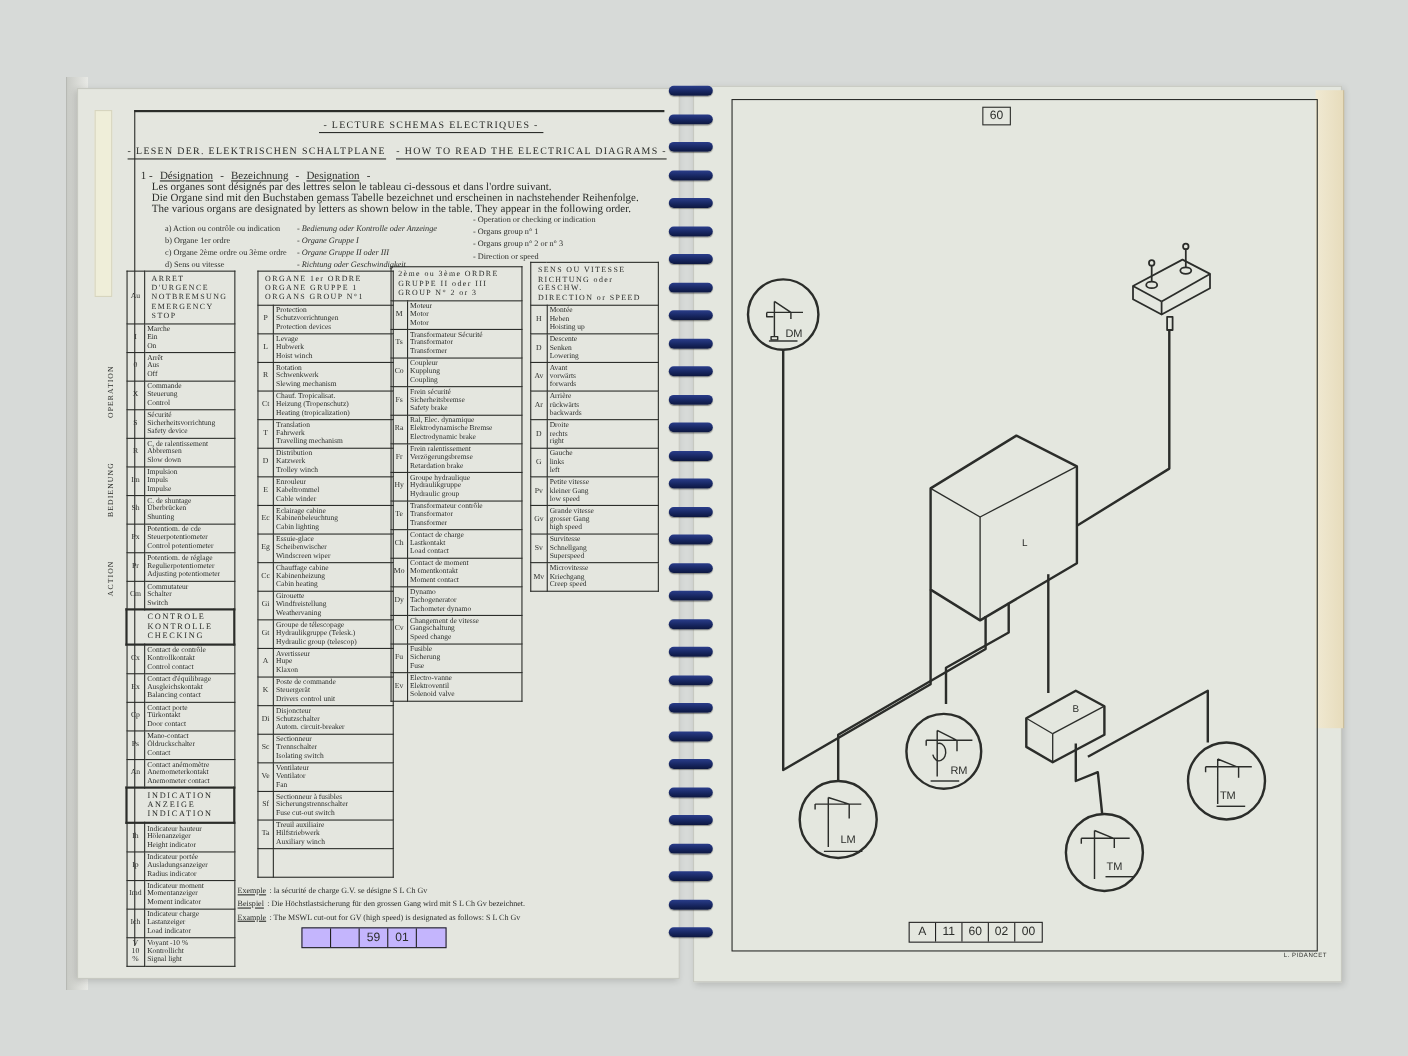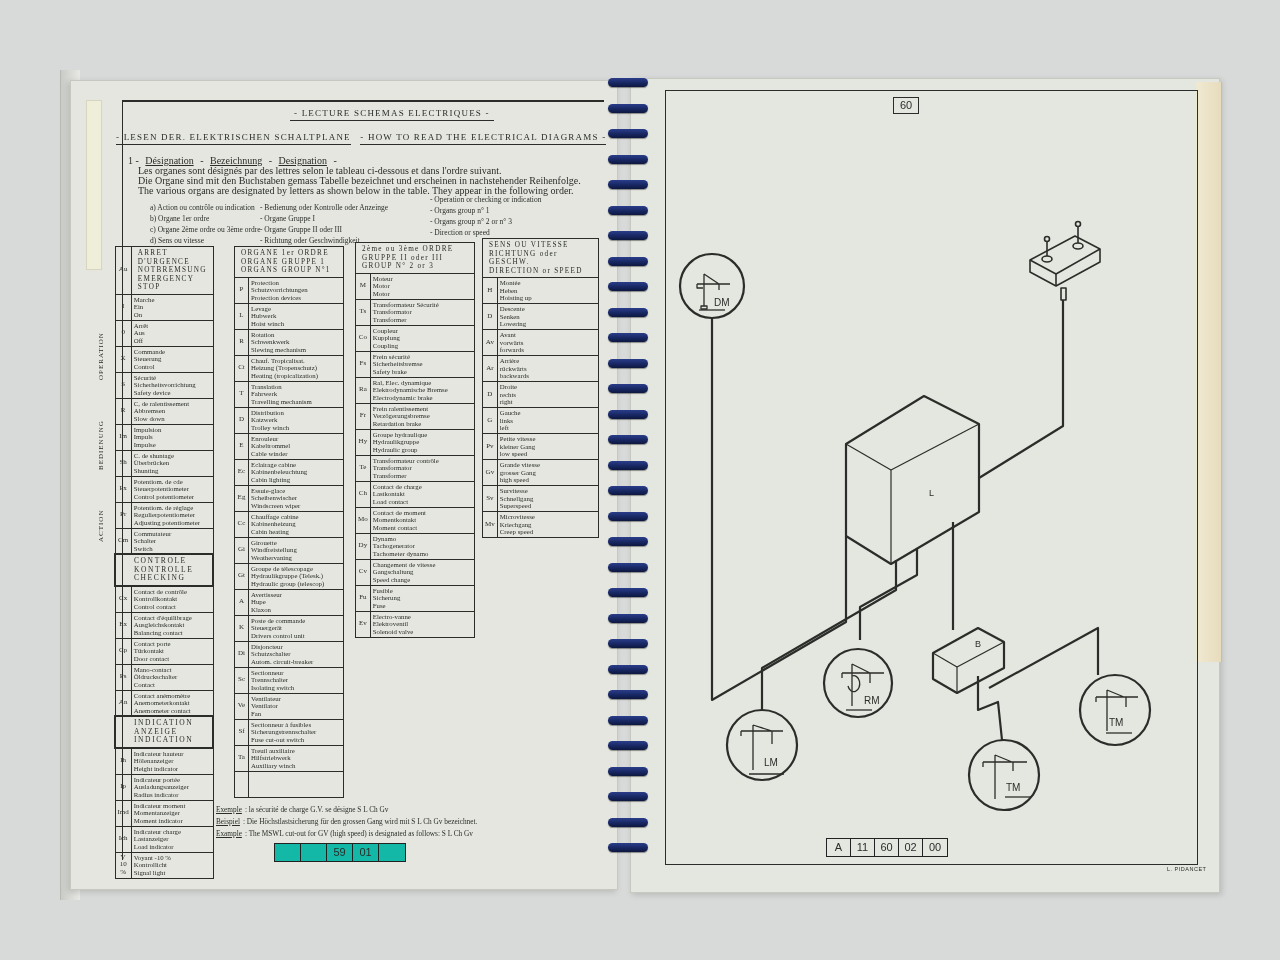--- a/index.html
+++ b/index.html
@@ -32,21 +32,21 @@
 
   table.gtab { position: absolute; border-collapse: collapse; font-size: 6.8px; line-height: 7.6px; }
   table.gtab td { border: 1px solid #2b2d2a; vertical-align: middle; padding: 1px 2px; }
   table.gtab td.code { width: 14px; text-align: center; font-size: 7px; }
   table.gtab td.head { text-align: left; letter-spacing: 1.3px; font-size: 7.2px; line-height: 8.5px; padding: 2px 6px; }
   table.gtab td.sec { letter-spacing: 1.6px; font-size: 7.5px; line-height: 8.5px; padding: 2px 18px; }
   table.gtab tr { height: 26px; }
 
   .examples { position: absolute; left: 216px; top: 804px; font-size: 7.3px; line-height: 12px; font-family: Liberation Serif, serif; }
   .examples u { margin-right: 3px; }
-  .page-num-box { position: absolute; left: 274px; top: 843px; display: flex; border: 1.5px solid #222; background: #14b8a6; }
+  .page-num-box { position: absolute; left: 274px; top: 843px; display: flex; border: 1.5px solid #222; background: #c4b5fd; }
   .page-num-box div { width: 26px; height: 17px; border-right: 1.5px solid #222; font-family: "Liberation Sans", sans-serif; font-size: 11px; text-align: center; line-height: 17px; }
   .page-num-box div:last-child { border-right: none; }
 
   
   .rp-frame { position: absolute; left: 665px; top: 90px; width: 533px; height: 775px; border: 1.5px solid #2b2d2a; }
   .rp-num { position: absolute; left: 893px; top: 97px; width: 26px; height: 17px; border: 1.5px solid #2b2d2a; font-family: "Liberation Sans", sans-serif; font-size: 11px; text-align: center; line-height: 15px; }
   .diagram { position: absolute; left: 0; top: 0; }
   .ref-box { position: absolute; left: 826px; top: 838px; display: flex; border: 1.5px solid #222; }
   .ref-box div { height: 17px; border-right: 1.5px solid #222; font-family: "Liberation Sans", sans-serif; font-size: 11px; text-align: center; line-height: 17px; padding: 0 4px; min-width: 24px; }
   .ref-box div:last-child { border-right: none; }
@@ -80,21 +80,21 @@
   <div class="para">The various organs are designated by letters as shown below in the table. They appear in the following order.</div>
 </div>
 
 <div class="legend">
   <div class="col" style="left:0;margin-left:36px;">
     <div>a) Action ou contrôle ou indication</div>
     <div>b) Organe 1er ordre</div>
     <div>c) Organe 2ème ordre ou 3ème ordre</div>
     <div>d) Sens ou vitesse</div>
   </div>
-  <div class="col" style="left:146px;">
+  <div class="col" style="left:156px;font-style:italic;">
     <div>- Bedienung oder Kontrolle oder Anzeinge</div>
     <div>- Organe Gruppe I</div>
     <div>- Organe Gruppe II oder III</div>
     <div>- Richtung oder Geschwindigkeit</div>
   </div>
   <div class="col" style="left:316px; top:-8px;">
     <div>- Operation or checking or indication</div>
     <div>- Organs group n° 1</div>
     <div>- Organs group n° 2 or n° 3</div>
     <div>- Direction or speed</div>
@@ -285,21 +285,21 @@
         <td class="code">V 10 %</td>
         <td>
           <div>Voyant -10 %</div>
           <div>Kontrollicht</div>
           <div>Signal light</div>
         </td>
       </tr>
     </tbody>
 </table>
 
-<table class="gtab" id="t-g1" style="left:234px; top:246px; width:110px;">
+<table class="gtab" id="t-g1" style="left:234px; top:246px; width:124px;">
   <tbody id="tb-g1">
       <tr>
         <td class="head" colspan="2">
           <div>ORGANE 1er ORDRE</div>
           <div>ORGANE GRUPPE 1</div>
           <div>ORGANS GROUP N°1</div>
         </td>
       </tr>
       <tr>
         <td class="code">P</td>

